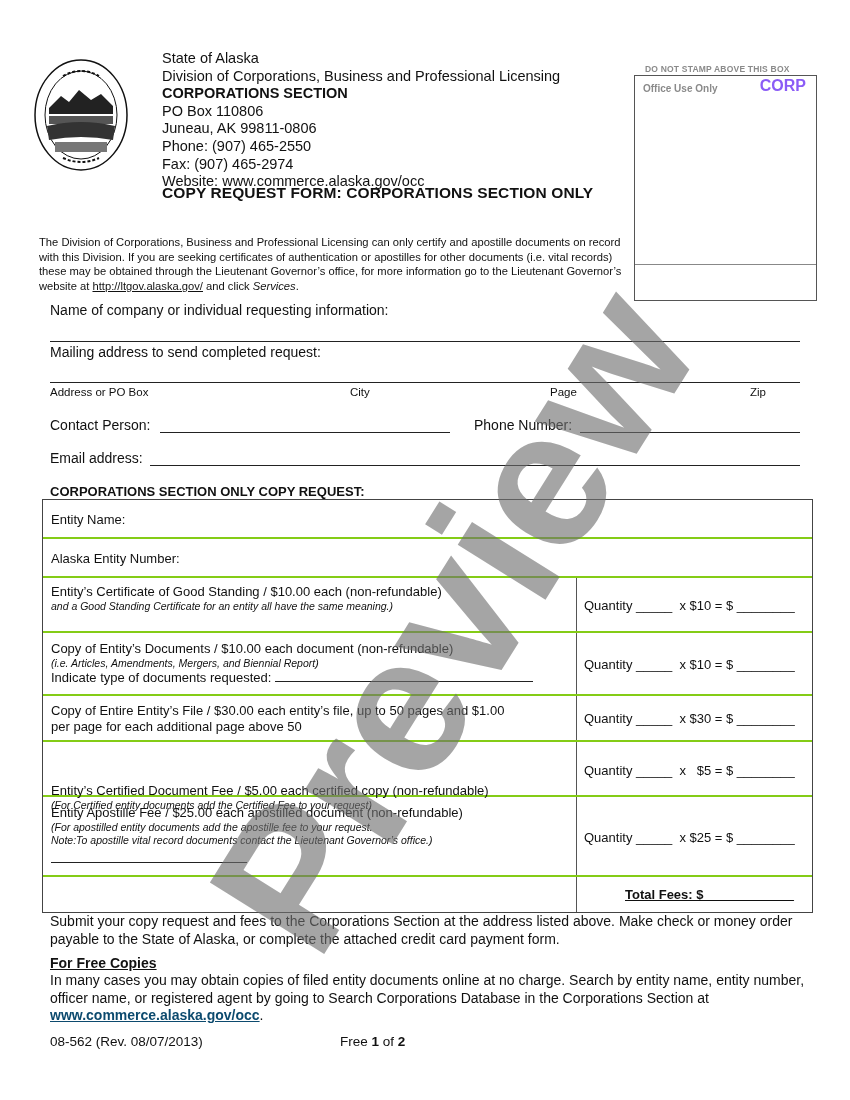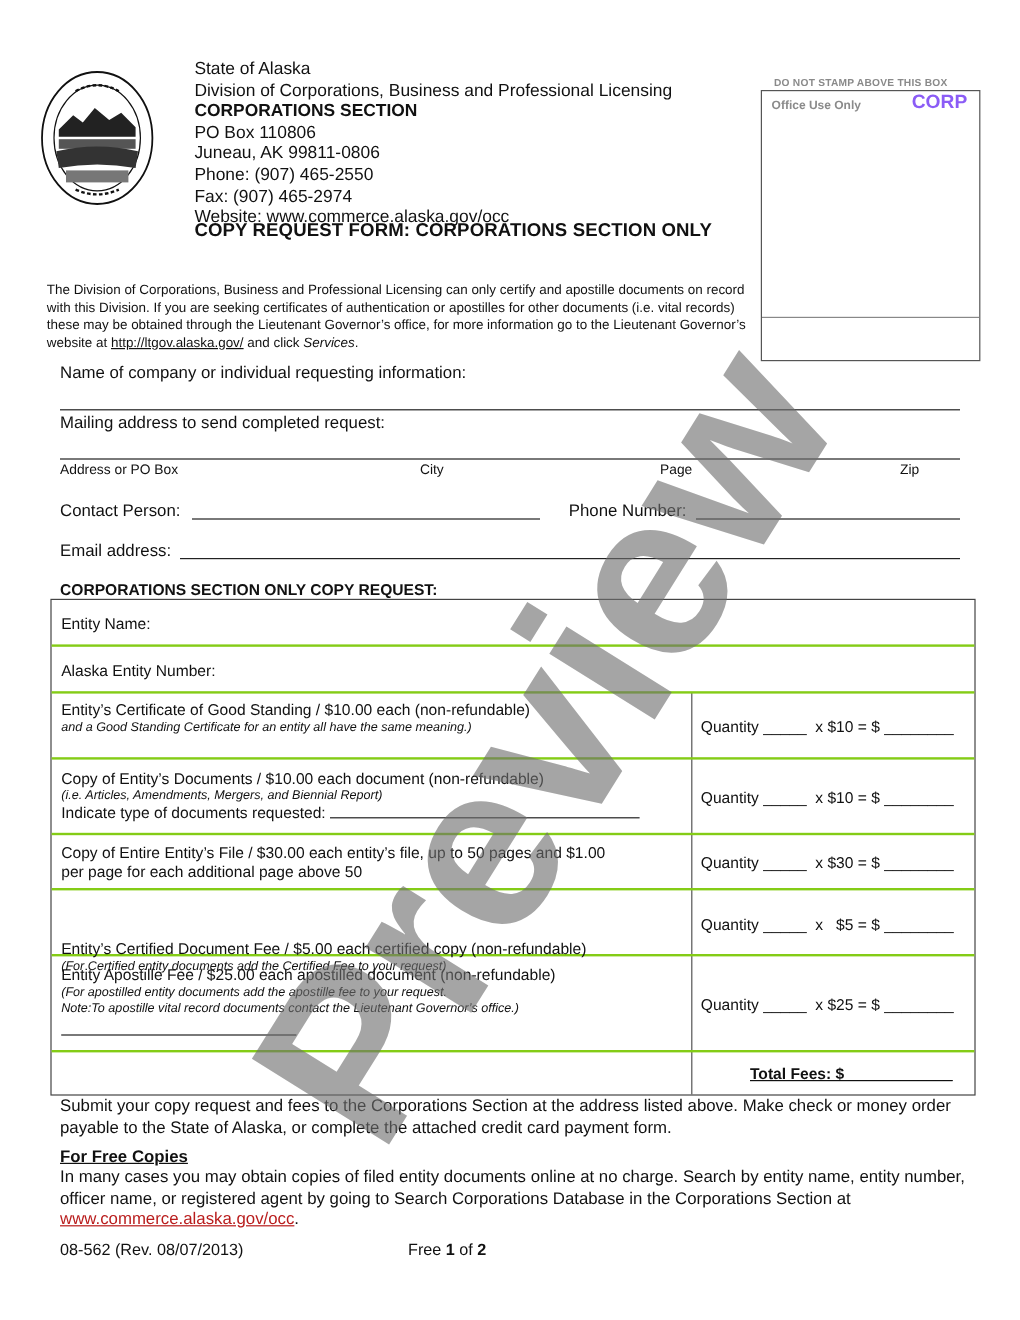--- a/index.html
+++ b/index.html
@@ -41,21 +41,21 @@
   .main-text { font-size: 13px; line-height: 16px; }
   .italic-note { font-size: 10.5px; font-style: italic; line-height: 13px; }
   .qty { position: absolute; left: 541px; font-size: 13px; white-space: pre; }
   .vdiv { position: absolute; left: 533px; top: 77px; bottom: 0; border-left: 1px solid #555; }
   .inline-rule { display: inline-block; border-bottom: 1.5px solid #222; height: 12px; vertical-align: baseline; }
 
   
   #submit-text { left: 50px; top: 913px; width: 760px; font-size: 14px; line-height: 17.5px; }
   #free-copies-heading { left: 50px; top: 955px; font-size: 14px; font-weight: bold; text-decoration: underline; }
   #free-copies-body { left: 50px; top: 972px; width: 760px; font-size: 14px; line-height: 17.5px; }
-  #free-copies-body a { color: #b91c1c; text-decoration: underline; }
+  #free-copies-body a { color: #0c4a6e; text-decoration: underline; font-weight: bold; }
   #form-number { left: 50px; top: 1034px; font-size: 13.5px; }
   #page-num { left: 340px; top: 1034px; font-size: 13.5px; }
   #page-num b { font-weight: bold; }
 
   
   #watermark {
     position: absolute; left: 110px; top: 560px;
     font-family: "Liberation Sans", sans-serif; font-weight: bold;
     font-size: 196px; color: rgba(110,110,110,0.62);
     transform: rotate(-58deg); transform-origin: center center;

